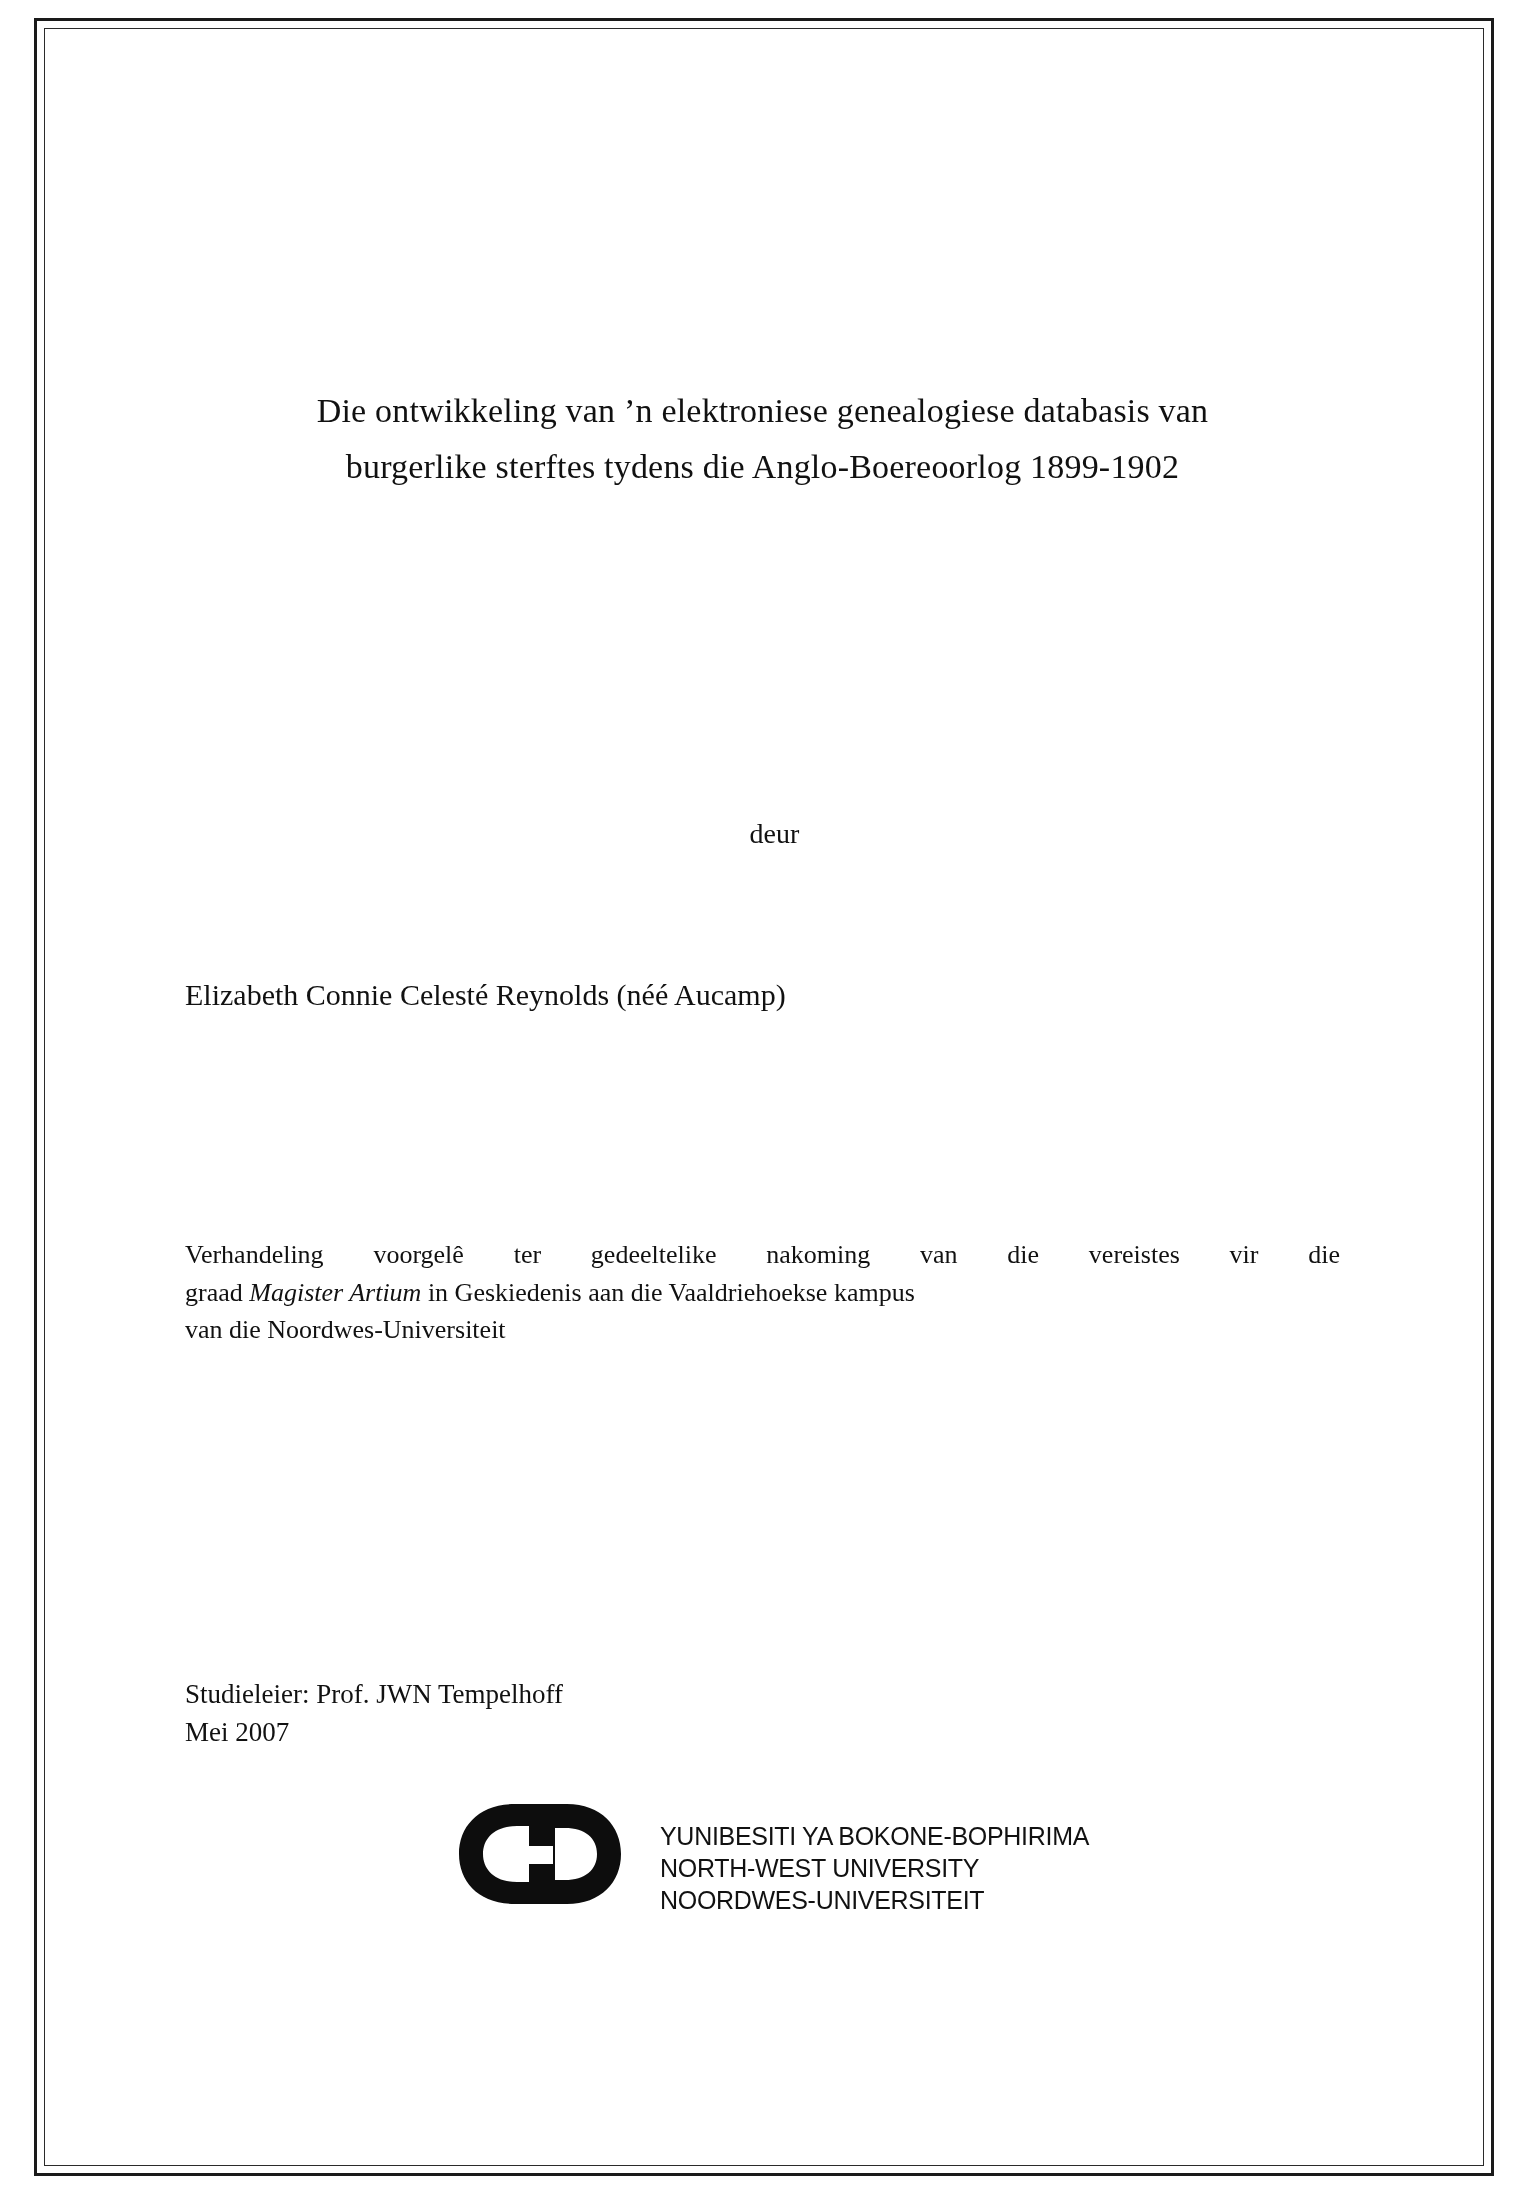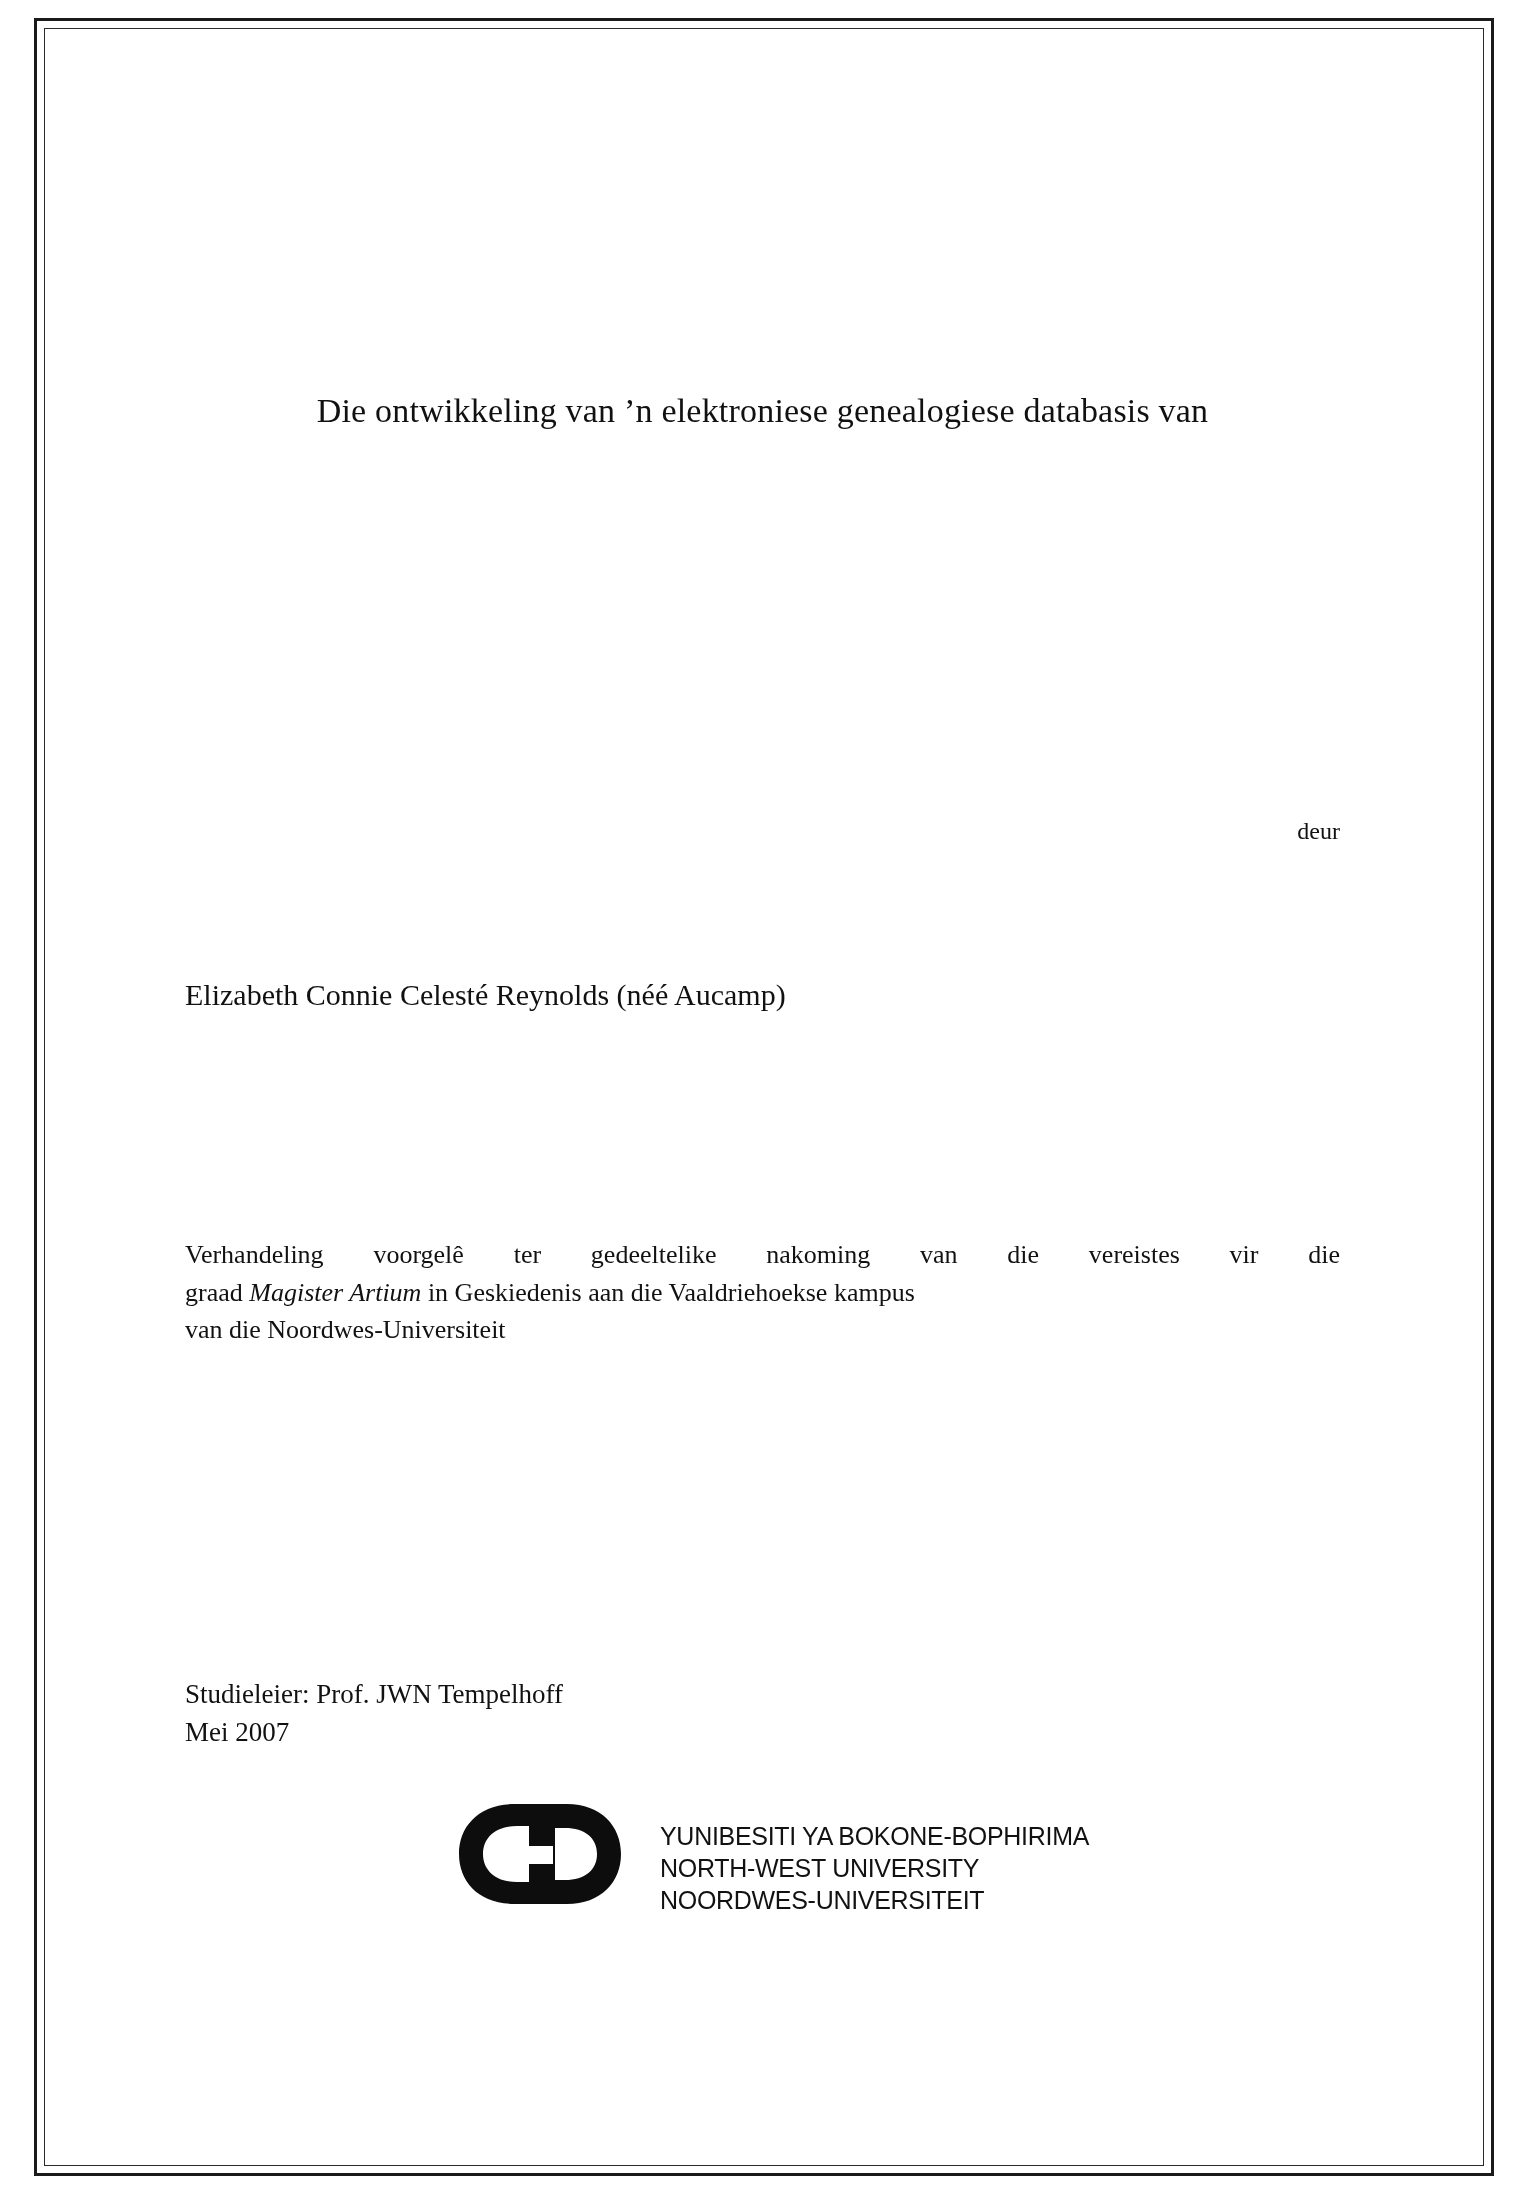--- a/index.html
+++ b/index.html
@@ -64,24 +64,24 @@
   }
   .title-line {
     font-size: 34px;
     line-height: 1.65;
     letter-spacing: 0.2px;
   }
 
   .byline-label {
     position: absolute;
     top: 790px;
-    left: 0;
+    left: 12px;
     width: 1155px;
-    text-align: right;
-    font-size: 24px;
+    text-align: center;
+    font-size: 28px;
   }
 
   .author {
     position: absolute;
     top: 950px;
     left: 0;
     width: 1155px;
     text-align: left;
     font-size: 30px;
   }
@@ -144,20 +144,21 @@
 
 <div class="page">
 
   <div class="sheet-border"></div>
   <div class="sheet-border-inner"></div>
 
   <div class="content">
 
     <div class="title-block">
       <div class="title-line">Die ontwikkeling van ’n elektroniese genealogiese databasis van</div>
+      <div class="title-line">burgerlike sterftes tydens die Anglo-Boereoorlog 1899-1902</div>
     </div>
 
     <div class="byline-label">deur</div>
 
     <div class="author">Elizabeth Connie Celesté Reynolds (néé Aucamp)</div>
 
     <div class="statement">
       <div class="just">Verhandeling voorgelê ter gedeeltelike nakoming van die vereistes vir die</div>
       <div><span>graad </span><span class="ital">Magister Artium</span><span> in Geskiedenis aan die Vaaldriehoekse kampus</span></div>
       <div>van die Noordwes-Universiteit</div>

